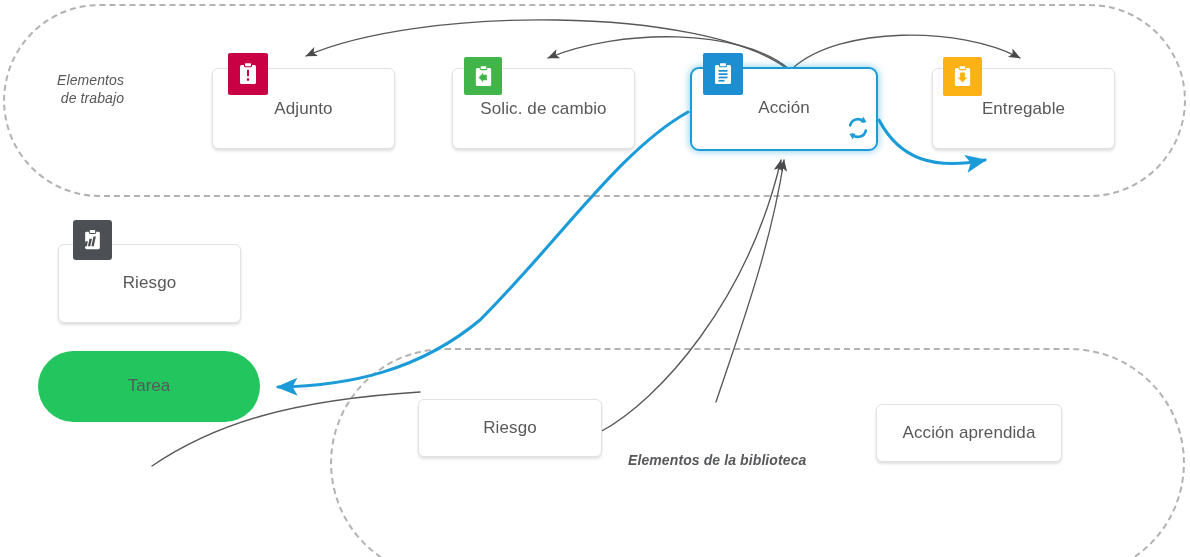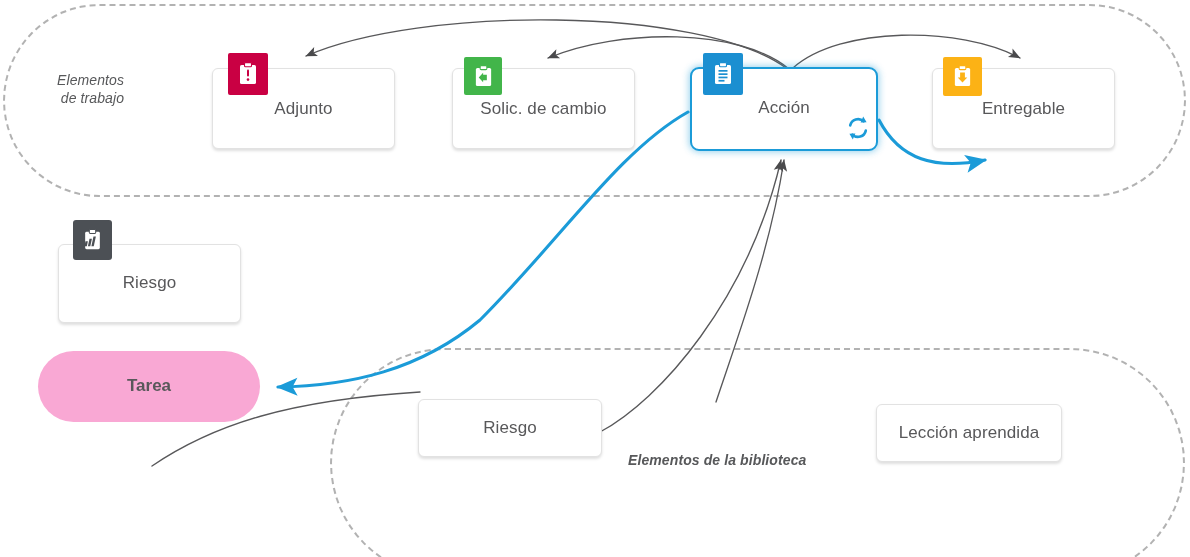--- a/index.html
+++ b/index.html
@@ -72,24 +72,23 @@
   #card-adjunto{left:418px;top:399px;width:184px;height:58px;}
   #card-adjunto .card-label{top:18px;}
   #card-documento{left:653px;top:403px;width:185px;height:59px;}
   #card-documento .card-label{top:18px;}
   #card-leccion{left:876px;top:404px;width:186px;height:58px;}
   #card-leccion .card-label{top:18px;}
 
   
   .pill{
     position:absolute;
-    background:#f9a8d4;
+    background:#22c55e;
     border-radius:36px;
     box-sizing:border-box;
-    font-weight:bold;
   }
   .pill .pill-label{
     position:absolute;left:0;right:0;
     text-align:center;
     color:#58585a;
     font-size:17px;
     white-space:pre-line;
     line-height:1.28;
   }
   #pill-tarea{left:38px;top:351px;width:222px;height:71px;}
@@ -189,21 +188,21 @@
     <div class="pill-label">Tarea</div>
   </div>
 
 
   <div class="card" id="card-adjunto">
     <div class="card-label">Riesgo</div>
   </div>
 
 
   <div class="card" id="card-leccion">
-    <div class="card-label">Lección aprendida</div>
+    <div class="card-label">Acción aprendida</div>
   </div>
 
   <div class="badge" id="badge-asunto">
     <svg width="22" height="24" viewBox="0 0 22 24">
       <rect x="3" y="3" width="16" height="19" rx="1.6" fill="#ffffff"></rect>
       <rect x="7.5" y="0.6" width="7" height="4.2" rx="1" fill="#ffffff"></rect>
       <rect x="7.5" y="0.6" width="7" height="4.2" rx="1" fill="none" stroke="#c90043" stroke-width="1.1"></rect>
       <rect x="10" y="7.5" width="2" height="7" rx="1" fill="#c90043"></rect>
       <circle cx="11" cy="17.6" r="1.3" fill="#c90043"></circle>
     </svg>

